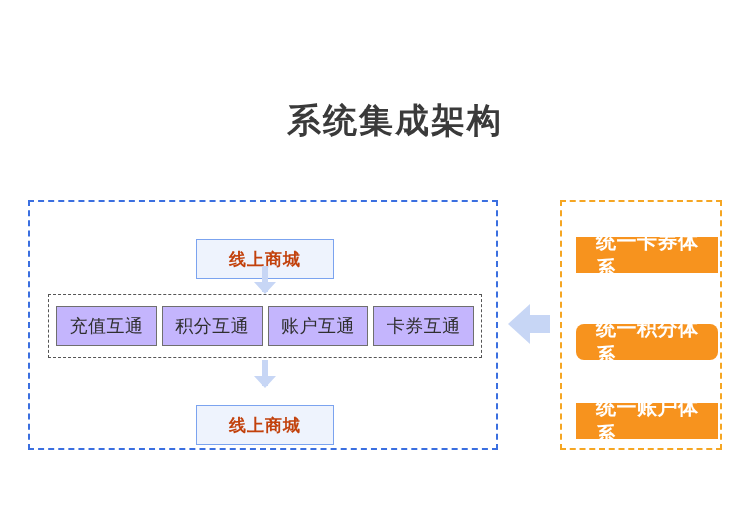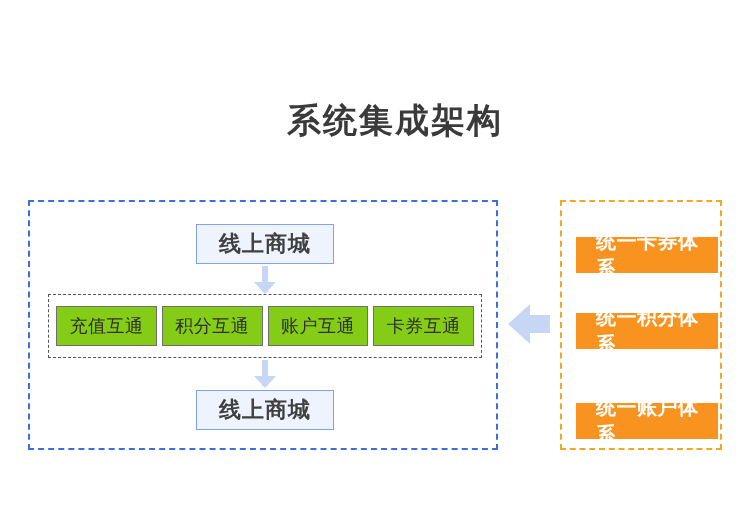--- a/index.html
+++ b/index.html
@@ -42,27 +42,28 @@
     height: 250px;
     border: 2px dashed #3b6fe0;
     box-sizing: border-box;
   }
 
   .box-blue {
     position: absolute;
     box-sizing: border-box;
     border: 1.5px solid #7ba3ef;
     background: #eef3fd;
-    color: #404040;
-    font-size: 22px;
+    color: #c2410c;
+    font-size: 17px;
     font-weight: bold;
     display: flex;
     align-items: center;
     justify-content: center;
     letter-spacing: 1px;
+    margin-top: 15px;
   }
   .shop-online {
     left: 196px;
     top: 224px;
     width: 138px;
     height: 40px;
   }
   .shop-offline {
     left: 196px;
     top: 390px;
@@ -86,21 +87,21 @@
     top: 306px;
     width: 418px;
     height: 40px;
     display: flex;
     gap: 5px;
   }
   .box-white {
     flex: 1 1 0;
     box-sizing: border-box;
     border: 1.5px solid #6f6f6f;
-    background: #84cc16;
+    background: #c4b5fd;
     color: #2f2f2f;
     font-size: 18px;
     display: flex;
     align-items: center;
     justify-content: center;
     letter-spacing: 0.5px;
   }
 
   
   .conn {
@@ -170,21 +171,21 @@
     color: #ffffff;
     font-size: 20px;
     font-weight: bold;
     display: flex;
     align-items: center;
     justify-content: center;
     letter-spacing: 0.5px;
     padding-left: 20px;
   }
   .orange-1 { top: 237px; }
-  .orange-2 { top: 313px; }
+  .orange-2 { top: 324px; border-radius: 8px; }
   .orange-3 { top: 389px; margin-top: 14px; }
 </style>
 </head>
 <body>
 
 <div class="page">
 
   <div class="title">系统集成架构</div>
 
   <div class="left-panel"></div>

